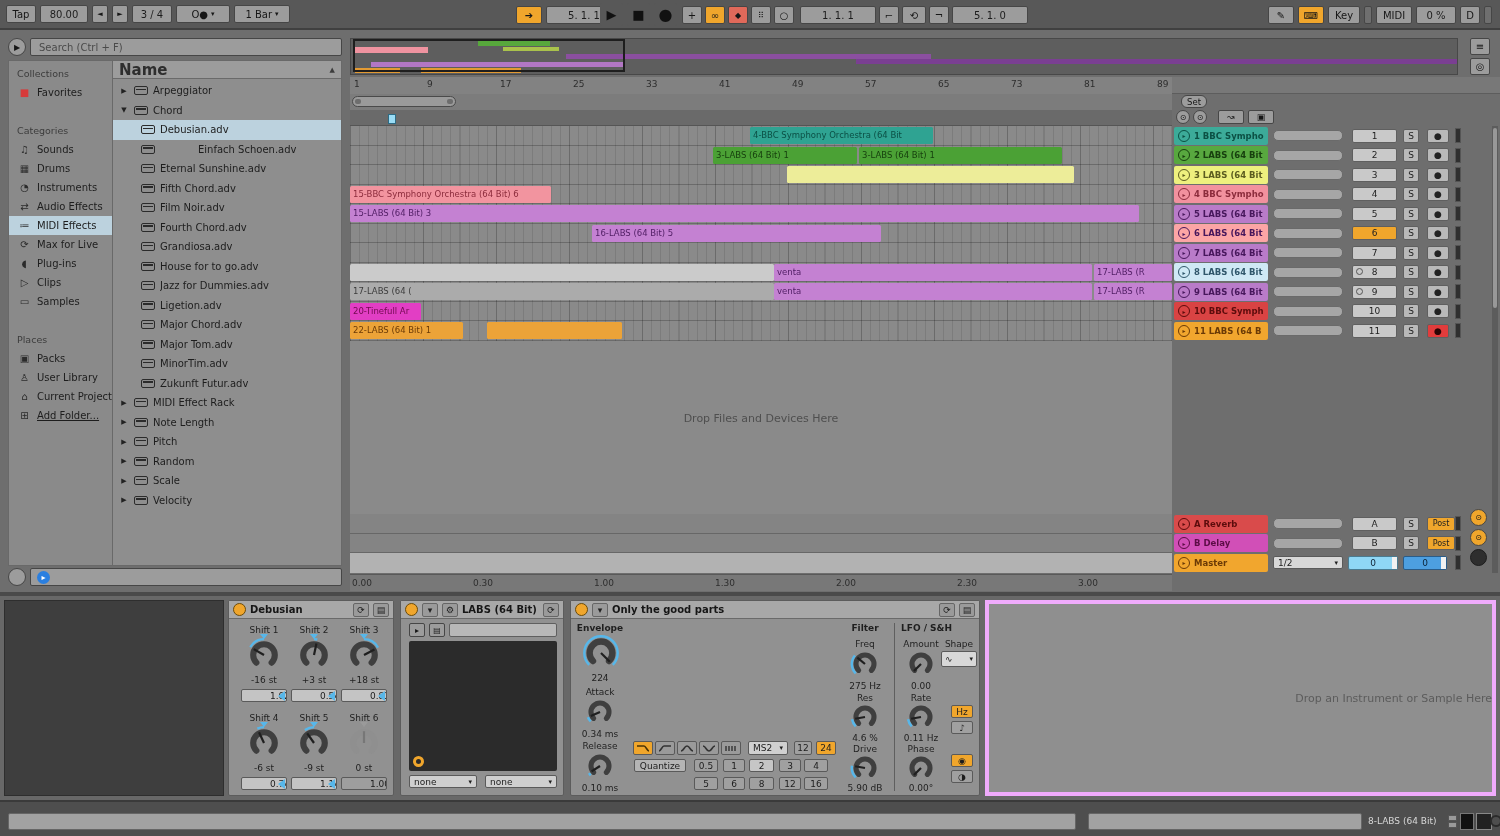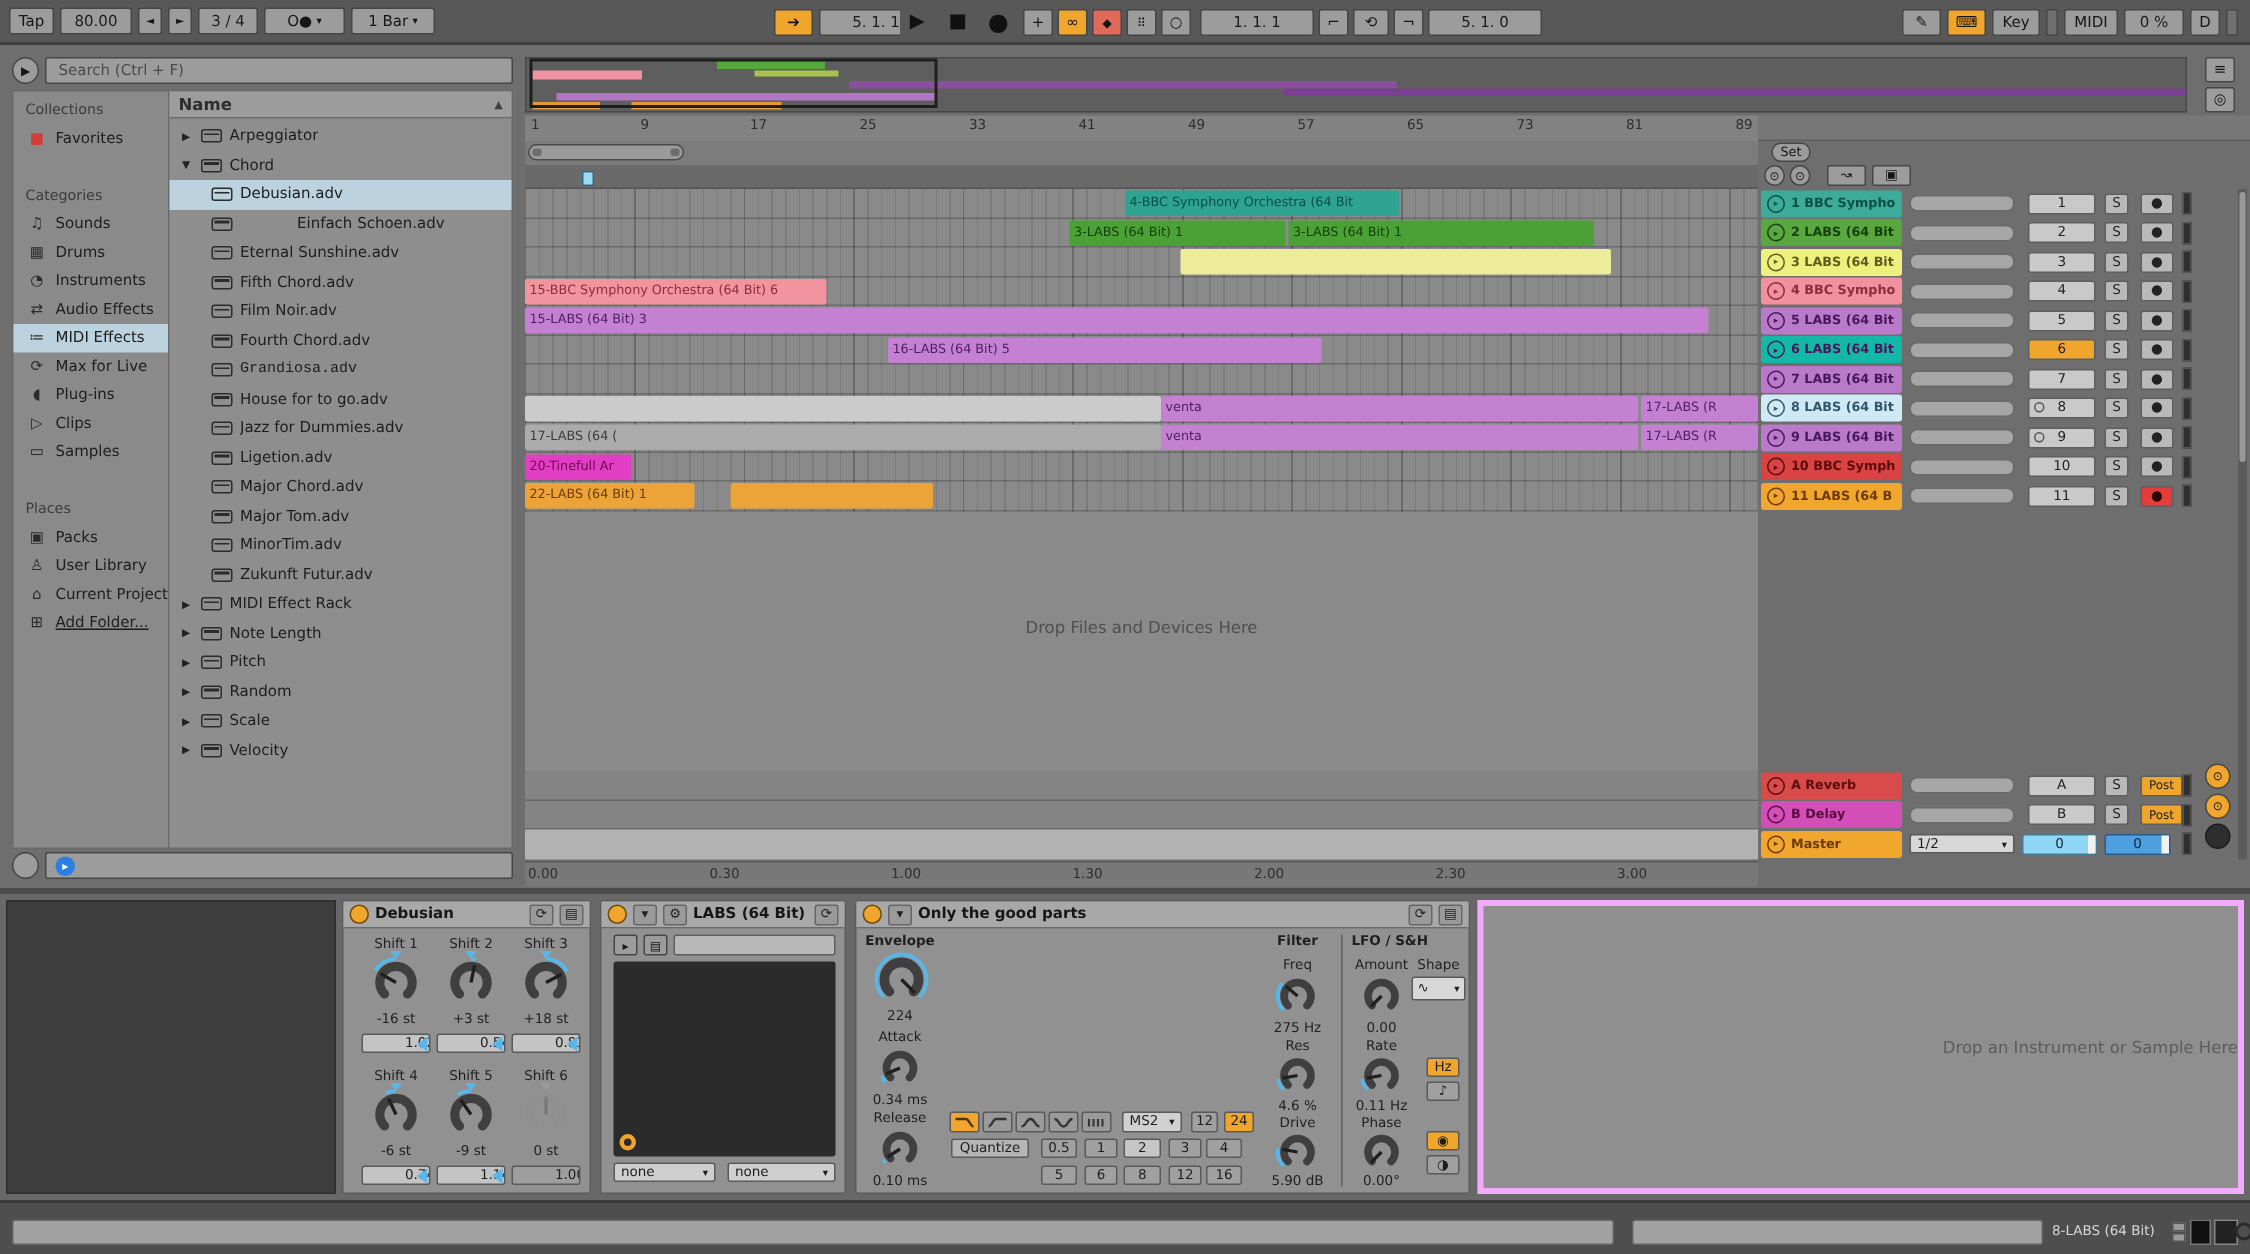--- a/index.html
+++ b/index.html
@@ -177,21 +177,21 @@
         <div class="icn">⌂</div>
         <div>Current Project</div>
       </div>
       <div class="item">
         <div class="icn">⊞</div>
         <div style="text-decoration: underline;">Add Folder...</div>
       </div>
     </div>
   <div id="list" class="abs" style="left:113px;top:60px;width:229px;height:506px;background:#8e8e8e;border:1px solid #696969;border-left:none;box-sizing:border-box;">
     <div class="flex" style="height:17px;background:#9c9c9c;border-bottom:1px solid #6a6a6a;padding:0 6px;justify-content:space-between;">
-      <span style="font-size:11px;font-weight:bold;color:#2e2e2e">Name</span>
+      <span style="font-size:15px;font-weight:bold;color:#2e2e2e">Name</span>
       <span style="font-size:7px;color:#3c3c3c">▲</span>
     </div>
     <div id="listbody" style="padding-top:2px;">
         <div class="row" style="padding-left: 6px;">
           <div class="arrow">▶</div>
           <div class="ficon"></div>
           <div style="white-space: nowrap; overflow: hidden;">Arpeggiator</div>
         </div>
         <div class="row" style="padding-left: 6px;">
           <div class="arrow">▼</div>
@@ -215,21 +215,21 @@
           <div style="white-space: nowrap; overflow: hidden;">Fifth Chord.adv</div>
         </div>
         <div class="row" style="padding-left: 28px;">
           <div class="ficon"></div>
           <div style="white-space: nowrap; overflow: hidden;">Film Noir.adv</div>
         </div>
         <div class="row" style="padding-left: 28px;">
           <div class="ficon"></div>
           <div style="white-space: nowrap; overflow: hidden;">Fourth Chord.adv</div>
         </div>
-        <div class="row" style="padding-left: 28px; font-family: Liberation Mono, monospace;">
+        <div class="row" style="padding-left: 28px;">
           <div class="ficon"></div>
           <div style="white-space: nowrap; overflow: hidden;">Grandiosa.adv</div>
         </div>
         <div class="row" style="padding-left: 28px;">
           <div class="ficon"></div>
           <div style="white-space: nowrap; overflow: hidden;">House for to go.adv</div>
         </div>
         <div class="row" style="padding-left: 28px;">
           <div class="ficon"></div>
           <div style="white-space: nowrap; overflow: hidden;">Jazz for Dummies.adv</div>
@@ -458,21 +458,21 @@
         </div>
         <div class="fader"></div>
         <div class="numbox">
           <div>5</div>
         </div>
         <div class="sbox">S</div>
         <div class="recbox">●</div>
         <div class="meter"></div>
       </div>
       <div class="hrow" style="top: 97.5px;">
-        <div class="hname" style="background: #14b8a6; color: rgb(71, 23, 92);">
+        <div class="hname" style="background: #fca5a5; color: rgb(71, 23, 92);">
           <div class="hcirc">▸</div>
           <div>6 LABS (64 Bit</div>
         </div>
         <div class="fader"></div>
         <div class="numbox" style="background: rgb(240, 166, 44);">
           <div>6</div>
         </div>
         <div class="sbox">S</div>
         <div class="recbox">●</div>
         <div class="meter"></div>

